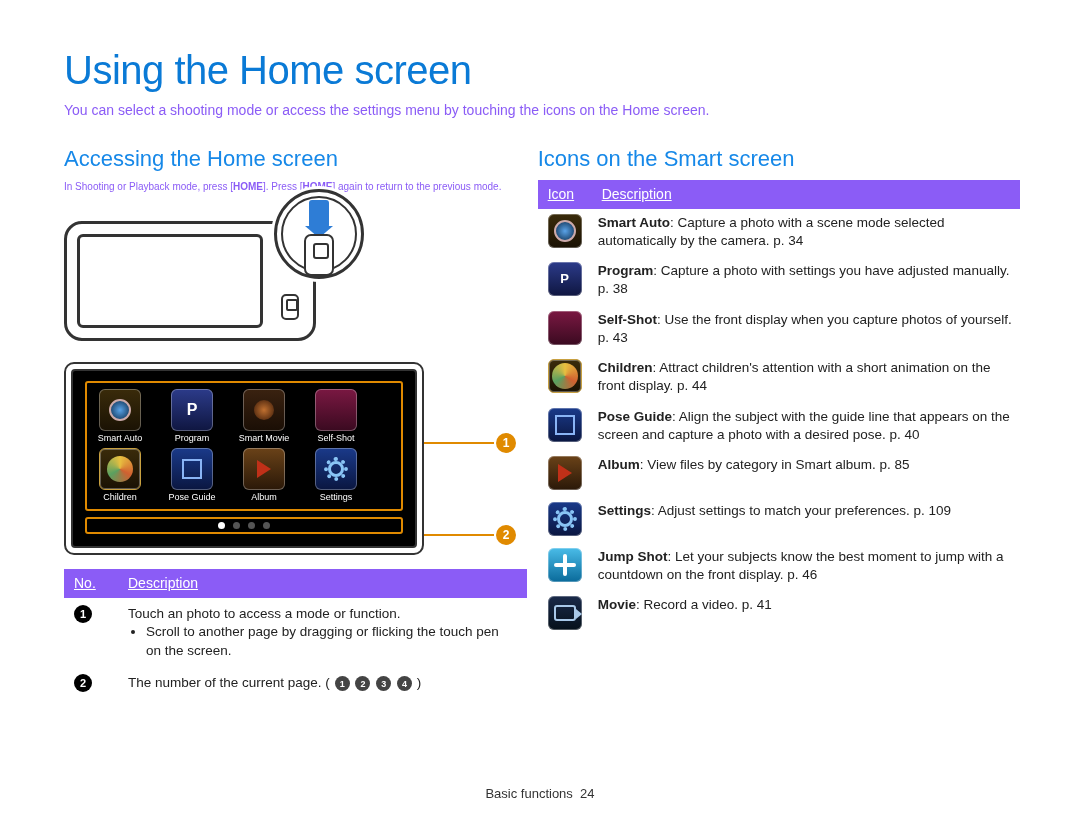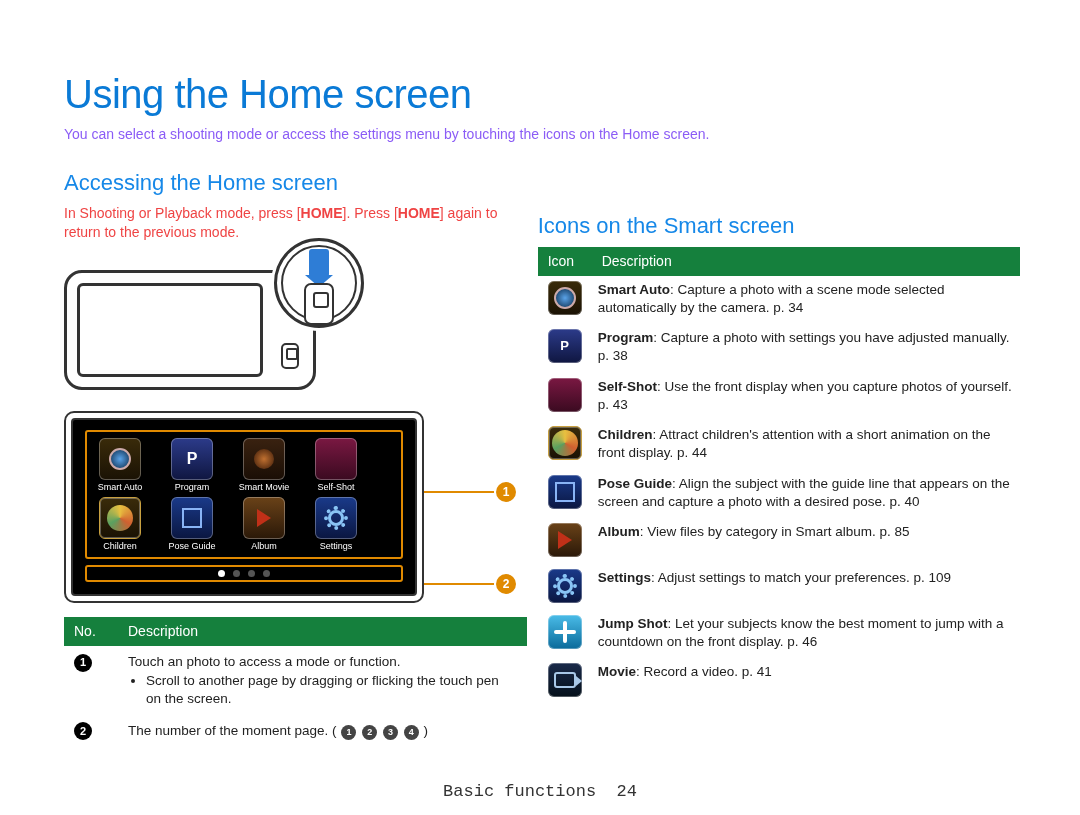--- a/index.html
+++ b/index.html
@@ -8,52 +8,50 @@
     height: 815px;
     background: #fff;
     font-family: Arial, Helvetica, sans-serif;
     color: #222;
     font-size: 14px;
     position: relative;
     overflow: hidden;
   }
   .page {
     padding: 48px 60px 0 64px;
-    margin-top: 24px;
   }
   .page-title {
     font-size: 40px;
     color: #0a7ad6;
     font-weight: 400;
     letter-spacing: -0.5px;
     margin-bottom: 8px;
   }
   .intro {
     font-size: 14px;
     line-height: 1.35;
     color: #8b5cf6;
     margin-bottom: 26px;
   }
   .columns {
     display: flex;
     gap: 11px;
-    align-items: center;
   }
   .col-left { width: 470px; }
   .col-right { width: 490px; }
   .section-title {
     font-size: 22px;
     color: #1688e8;
     font-weight: 400;
     margin-bottom: 8px;
   }
   .body-text {
-    font-size: 14px;
+    font-size: 10px;
     line-height: 1.35;
-    color: #ef4444;
+    color: #8b5cf6;
     margin-bottom: 8px;
   }
   .body-text b { font-weight: 700; }
 
   
   .camera-wrap { position: relative; width: 290px; height: 145px; margin: 6px 0 16px 0; }
   .camera-body {
     position: absolute; left:0; top:20px; width: 252px; height: 120px;
     border: 3px solid #333; border-radius: 18px; background: #fff;
   }
@@ -166,26 +164,27 @@
   .co2 { top: 172px; left: 360px; }
 
   
   .desc-table {
     width: 100%;
     border-collapse: collapse;
     font-size: 13.5px;
     line-height: 1.35;
   }
   .desc-table thead th {
-    background: #15803d;
+    background: #8b5cf6;
     color: #fff;
     font-weight: 400;
     text-align: left;
     padding: 5px 10px;
     font-size: 14px;
+    text-decoration: underline;
   }
   .desc-table thead th:first-child { width: 54px; }
   .desc-table td {
     padding: 7px 10px;
     vertical-align: top;
   }
   .desc-table tbody tr + tr td { border-top: 0; }
   .numcirc {
     display:inline-flex; width:18px; height:18px; border-radius:50%;
     background:#000; color:#fff; font-size:11px; font-weight:700;
@@ -198,21 +197,21 @@
   }
   ul.bul { list-style: disc; margin-left: 18px; }
 
   
   .icon-col { width: 46px; text-align:center; }
   .icon-col .ic { width:34px; height:34px; font-size:13px; }
   .desc-table.right td { padding: 5px 6px 7px 6px; }
 
   .footer {
     position:absolute; bottom: 14px; left:0; right:0;
-    text-align:center; font-size: 17px; color:#333;font-family:Liberation Mono, monospace;
+    text-align:center; font-size: 13px; color:#333;
   }
   .footer .pn { font-weight:400; }
 </style>
 </head>
 <body>
 
 <div class="page">
 
   <div class="page-title">Using the Home screen</div>
   <div class="intro">You can select a shooting mode or access the settings menu by touching the icons on the Home screen.</div>
@@ -319,21 +318,21 @@
             <td>
               <div>Touch an photo to access a mode or function.</div>
               <ul class="bul">
                   <li>Scroll to another page by dragging or flicking the touch pen on the screen.</li>
                 </ul>
             </td>
           </tr>
           <tr>
             <td><span class="numcirc">2</span></td>
             <td>
-              <span>The number of the moment page. (</span>
+              <span>The number of the current page. (</span>
               <span class="page-dot-inline">1</span>
               <span class="page-dot-inline">2</span>
               <span class="page-dot-inline">3</span>
               <span class="page-dot-inline">4</span>
               <span>)</span>
             </td>
           </tr>
         </tbody>
       </table>
 

